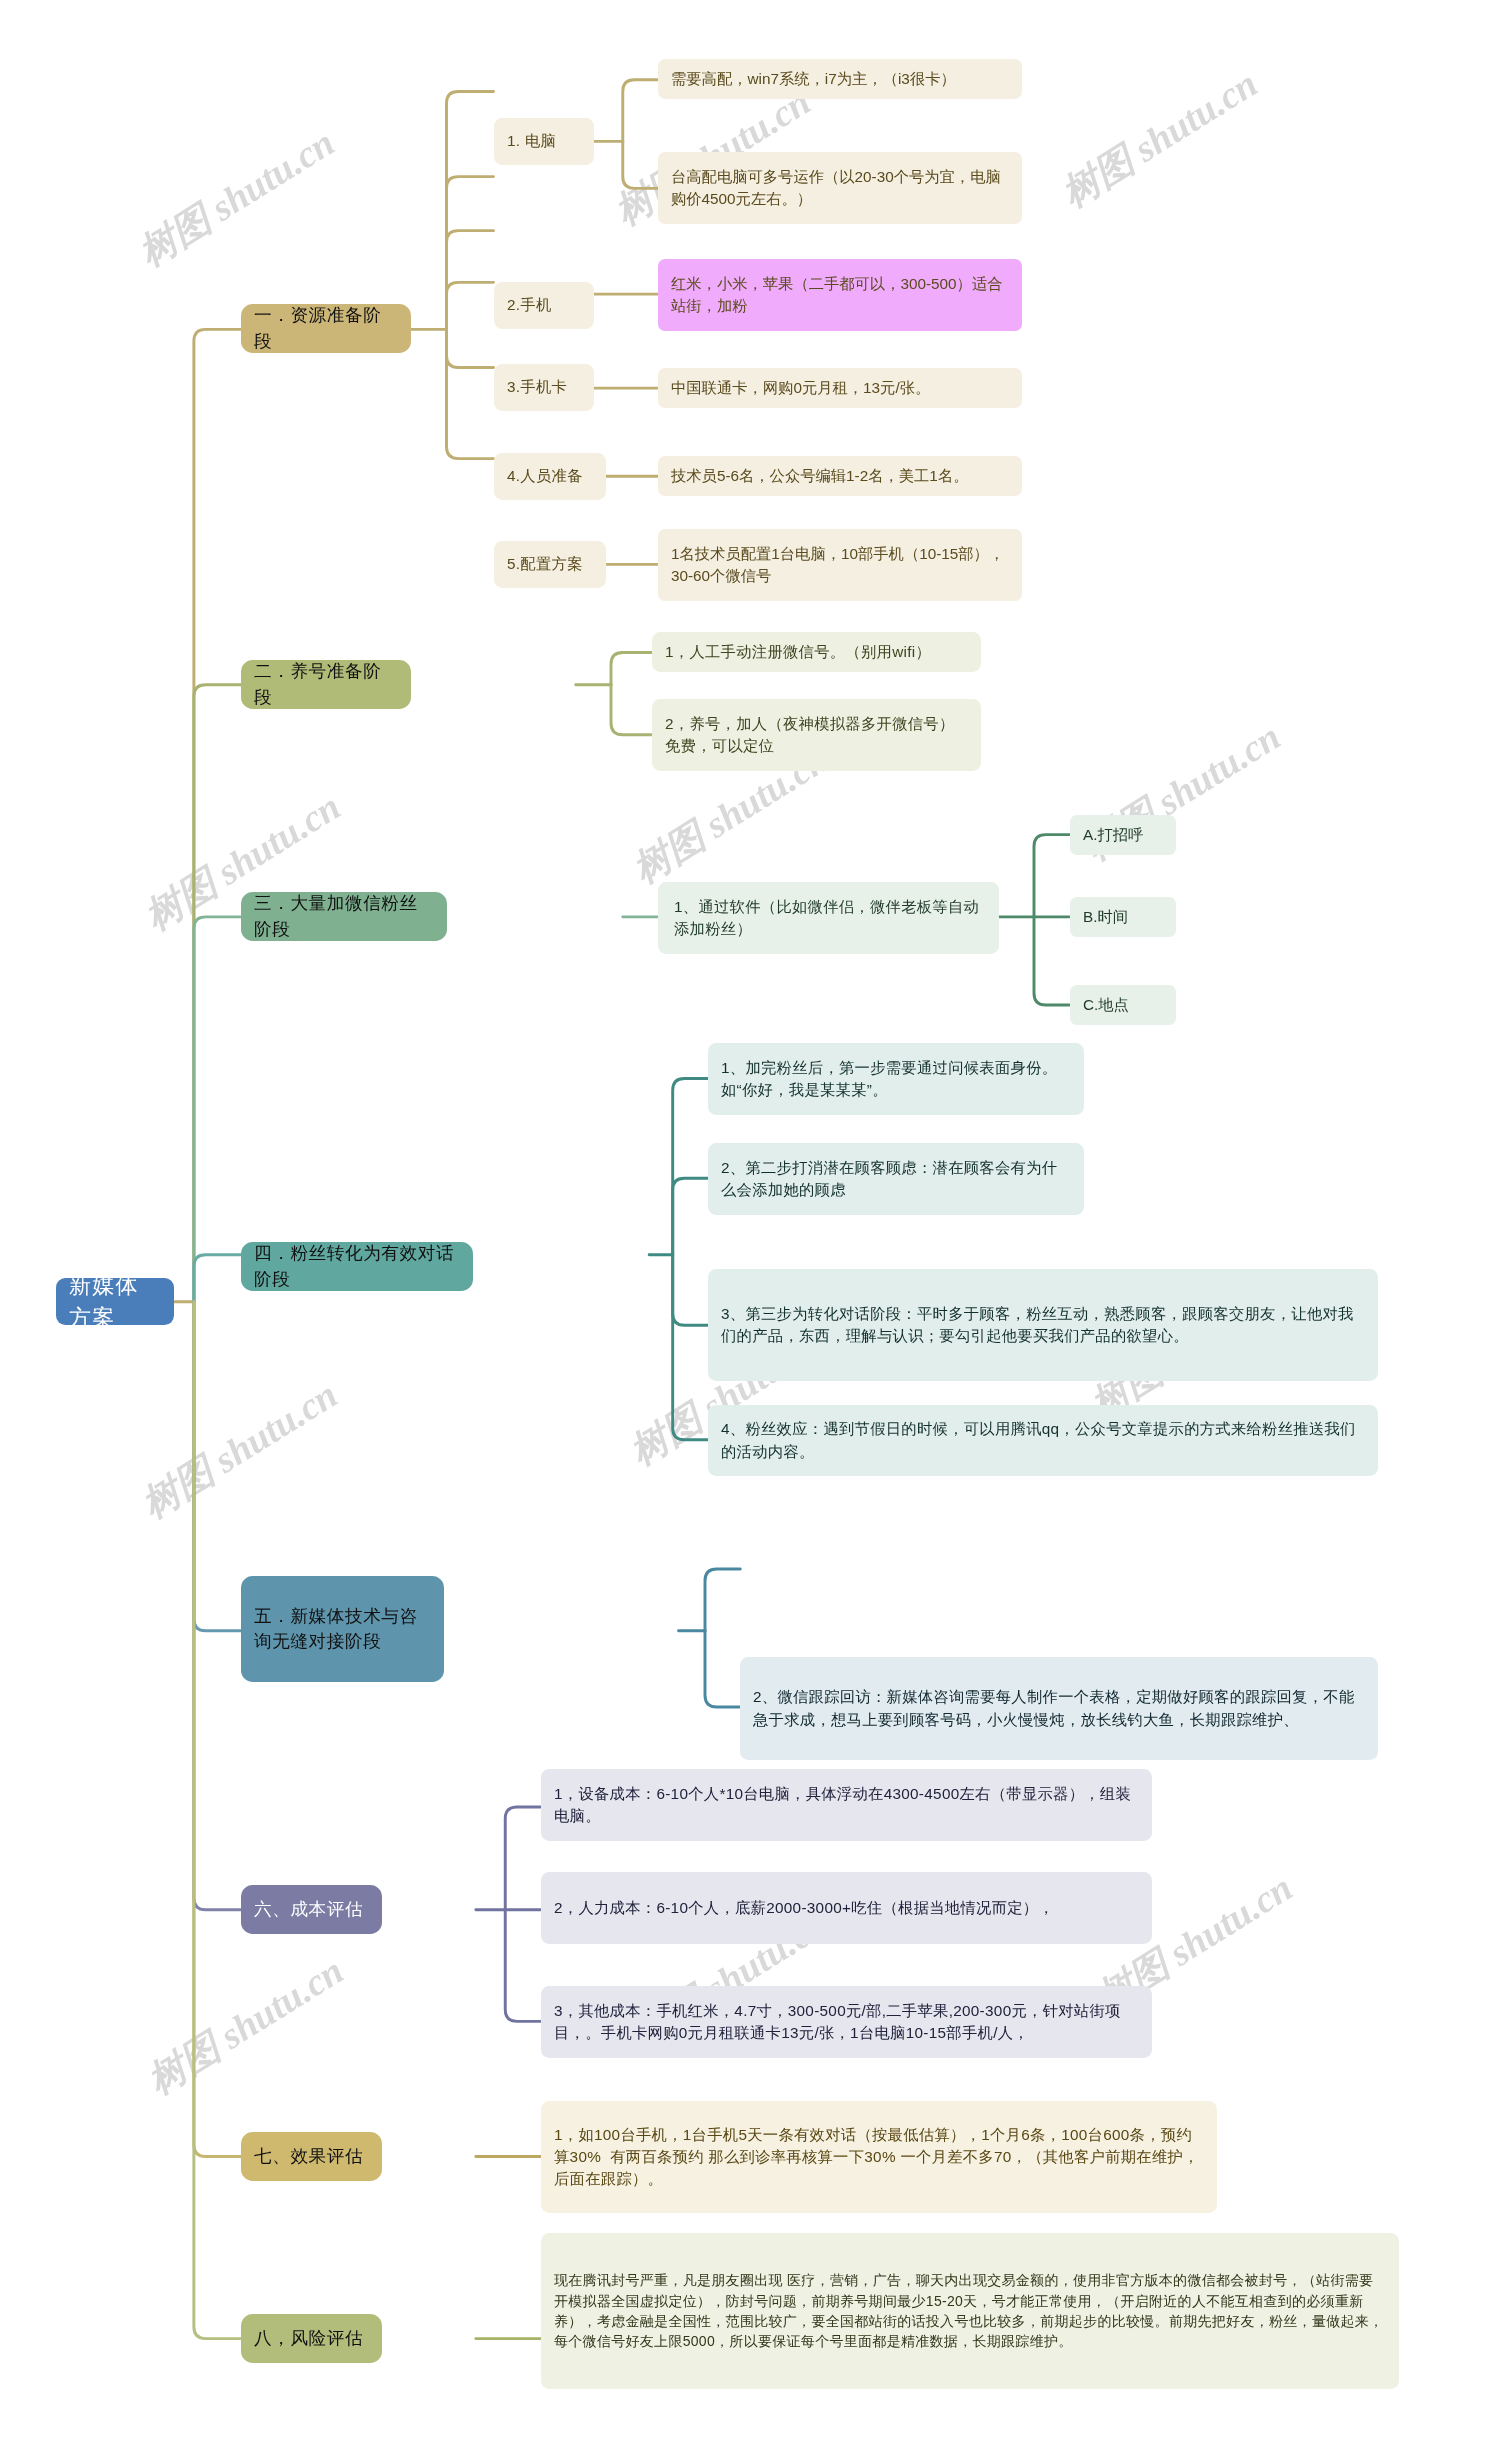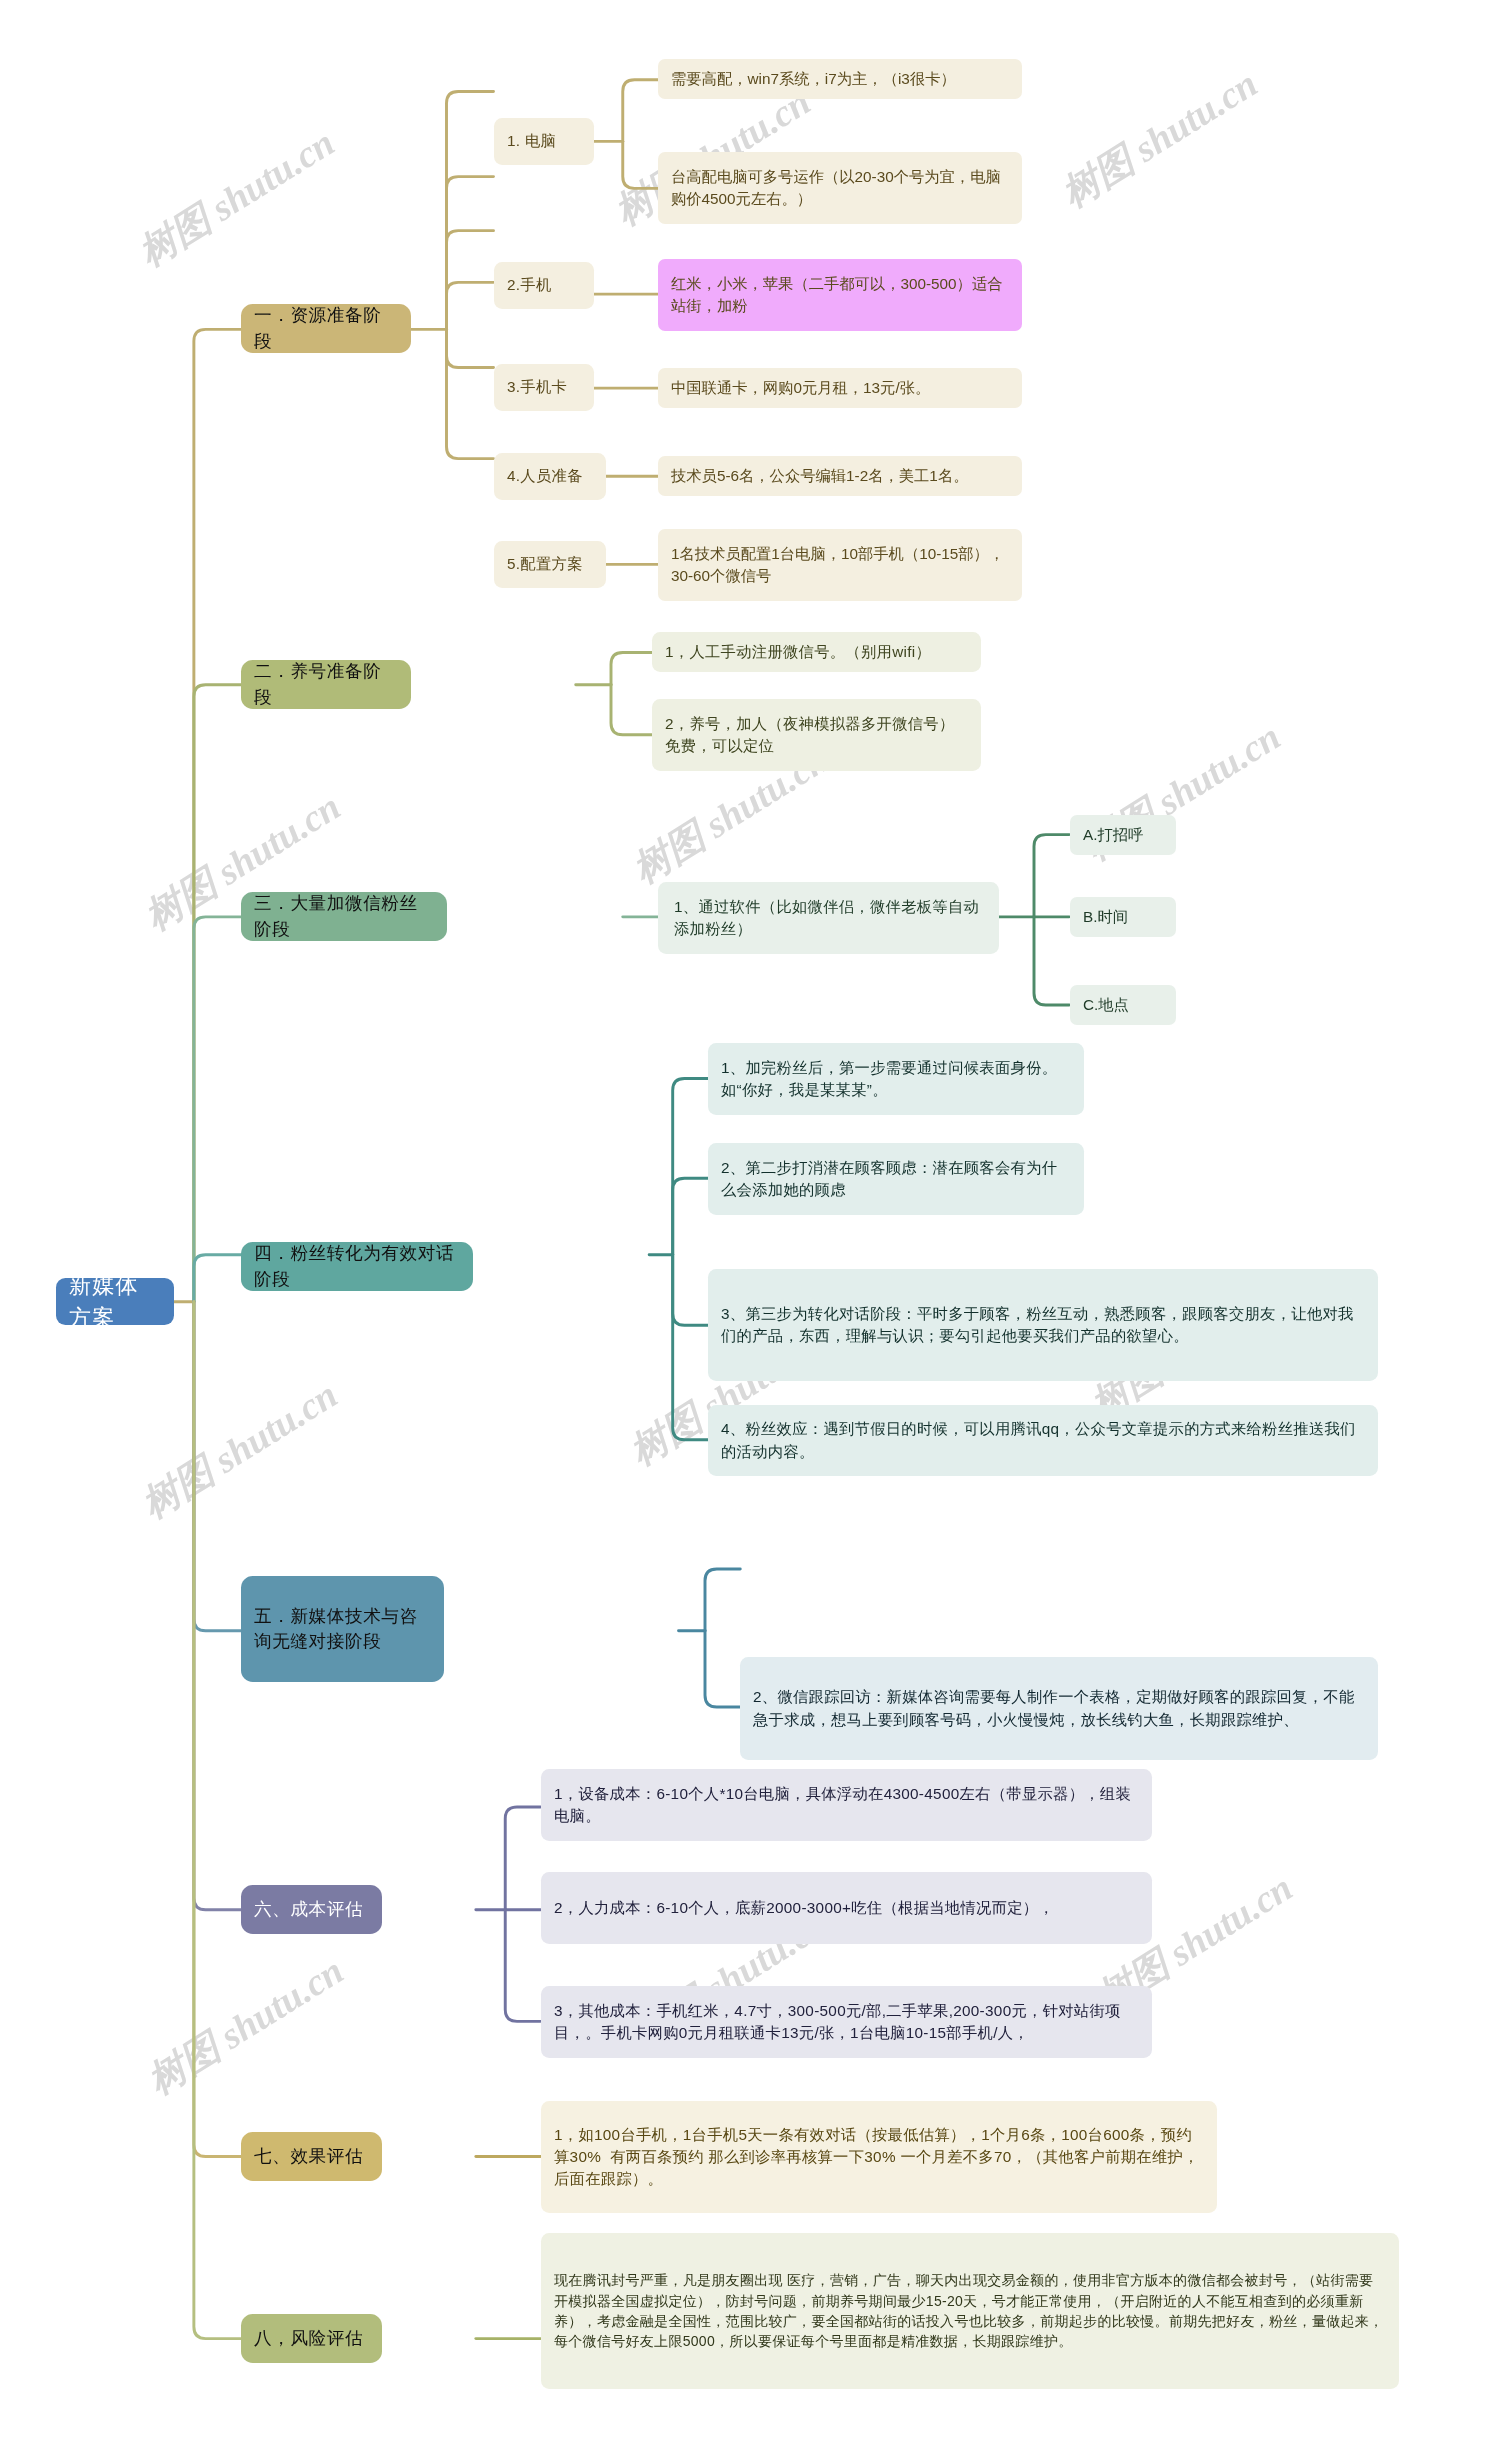--- a/index.html
+++ b/index.html
@@ -215,21 +215,21 @@
     <div class="node n-l2 t-gold" style="left:494px; top:118px; width:100px; height:47px;">
       <span class="node-text">1. 电脑</span>
     </div>
     <div class="node n-l3 t-gold" style="left:658px; top:59px; width:364px; height:40px; background:#f4efe0; color:#5a4a1d;">
       <span class="node-text">需要高配，win7系统，i7为主，（i3很卡）</span>
     </div>
     <div class="node n-l3 t-gold" style="left:658px; top:152px; width:364px; height:72px; background:#f4efe0; color:#5a4a1d;">
       <span class="node-text">台高配电脑可多号运作（以20-30个号为宜，电脑购价4500元左右。）</span>
     </div>
 
-    <div class="node n-l2 t-gold" style="left:494px; top:262px; width:100px; height:47px;">
+    <div class="node n-l2 t-gold" style="left:494px; top:282px; width:100px; height:47px;">
       <span class="node-text">2.手机</span>
     </div>
     <div class="node n-l3 t-gold" style="left:658px; top:259px; width:364px; height:72px; background:#f0abfc; color:#5a4a1d;">
       <span class="node-text">红米，小米，苹果（二手都可以，300-500）适合站街，加粉</span>
     </div>
 
     <div class="node n-l2 t-gold" style="left:494px; top:364px; width:100px; height:47px;">
       <span class="node-text">3.手机卡</span>
     </div>
     <div class="node n-l3 t-gold" style="left:658px; top:368px; width:364px; height:40px; background:#f4efe0; color:#5a4a1d;">

